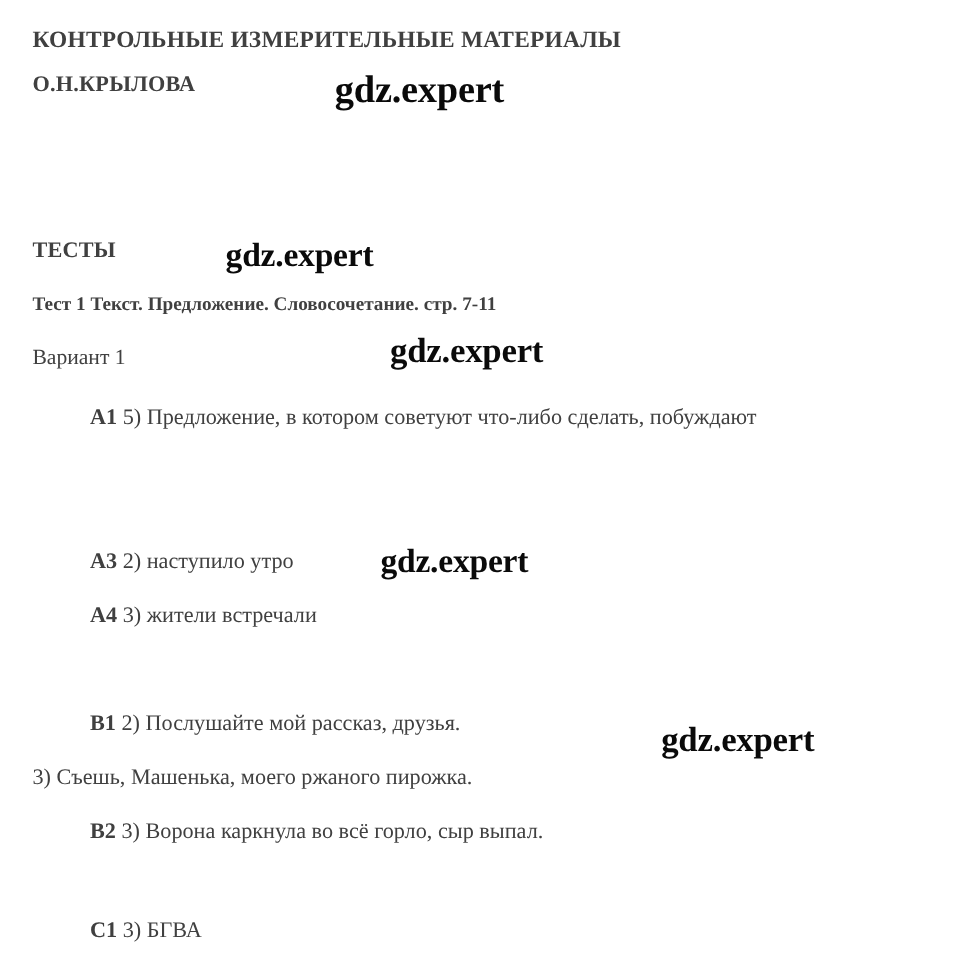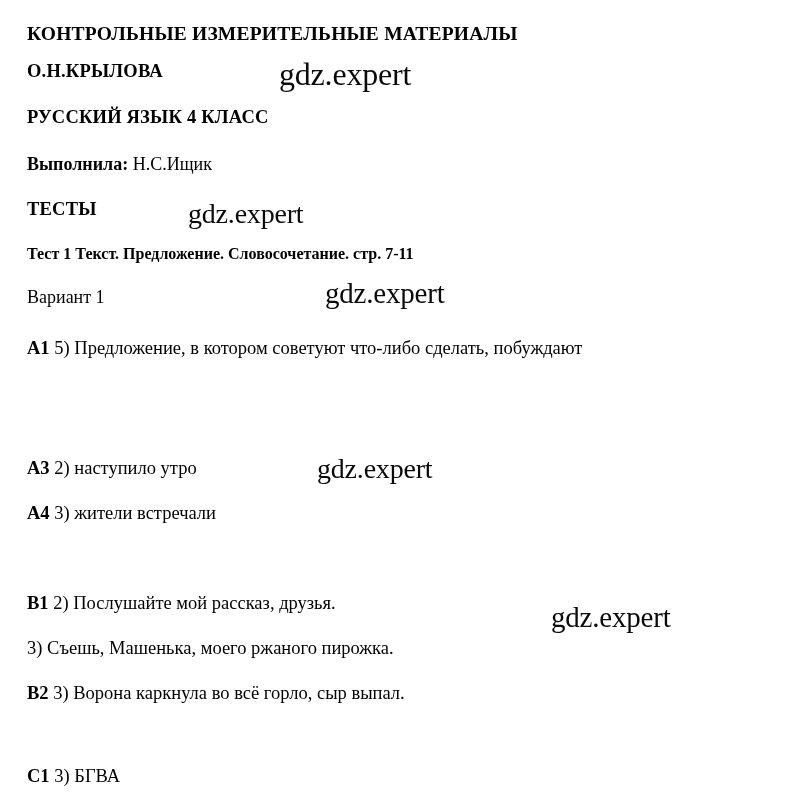--- a/index.html
+++ b/index.html
@@ -15,21 +15,21 @@
     overflow: hidden;
     font-family: "Liberation Serif", "DejaVu Serif", serif;
     color: #000000;
   }
 
   
   .line {
     position: absolute;
     left: 27px;
     white-space: nowrap;
-    color: #000000;
+    color: #404040;
     line-height: 1.0;
   }
 
   
   .head-caps {
     font-weight: bold;
     font-size: 19.5px;
     letter-spacing: 0.2px;
   }
   .head-caps-sm {
@@ -60,59 +60,55 @@
     font-size: 18px;
   }
 
   
   .answer {
     font-size: 18.5px;
     font-weight: normal;
   }
   .answer .code {
     font-weight: bold;
+    margin-left: 48px;
   }
   .answer-cont {
     font-size: 18.5px;
     font-weight: normal;
   }
 
   
   .wrap2 {
     position: absolute;
     left: 27px;
     font-size: 18.5px;
     white-space: nowrap;
   }
 
   
   .watermark {
     position: absolute;
     font-family: "Liberation Serif", "DejaVu Serif", serif;
-    font-weight: normal;
+    font-weight: bold;
     color: #0a0a0a;
     white-space: nowrap;
     letter-spacing: -0.2px;
   }
 </style>
 </head>
 <body>
 
 <div id="page">
 
   <div class="line head-caps" style="top:24px;">КОНТРОЛЬНЫЕ ИЗМЕРИТЕЛЬНЫЕ МАТЕРИАЛЫ</div>
 
   <div class="line head-caps-sm" style="top:62px;">О.Н.КРЫЛОВА</div>
 
-  <div class="line head-caps-sm" style="top:108px;">РУССКИЙ ЯЗЫК 4 КЛАСС</div>
 
-  <div class="line row-meta" style="top:155px;">
-    <span class="lead-bold">Выполнила:</span>
-    <span class="tail-regular">Н.С.Ищик</span>
-  </div>
 
   <div class="line head-caps-sm" style="top:200px;">ТЕСТЫ</div>
 
   <div class="line test-title" style="top:246px;">Тест 1 Текст. Предложение. Словосочетание. стр. 7-11</div>
 
   <div class="line variant" style="top:288px;">Вариант 1</div>
 
   <div class="line answer" style="top:339px;">
     <span class="code">A1 </span>
     <span>5) Предложение, в котором советуют что-либо сделать, побуждают</span>

